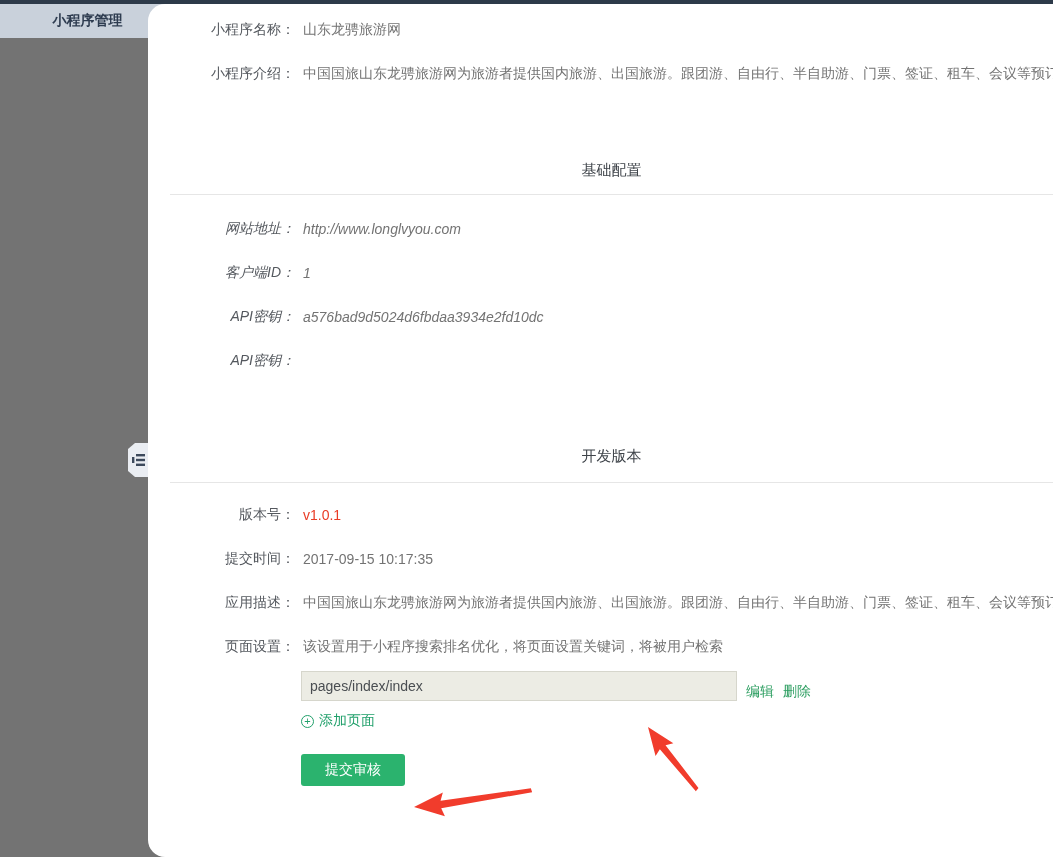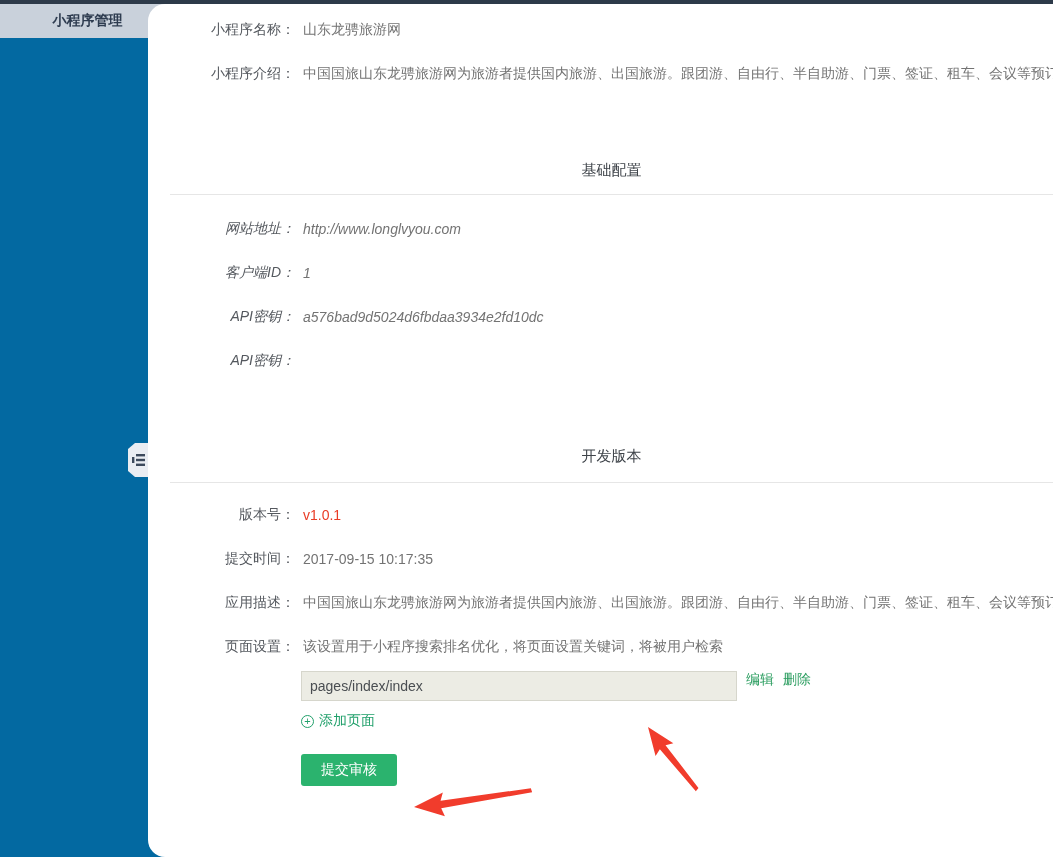--- a/index.html
+++ b/index.html
@@ -9,21 +9,21 @@
     font-family: "Liberation Sans", "DejaVu Sans", sans-serif;
     font-size: 14px; color: #54585e;
     position: relative; overflow: hidden;
   }
   .page { position: absolute; inset: 0; }
 
   
   .topbar { position: absolute; left: 0; top: 0; width: 1053px; height: 4px; background: #2d3a49; }
 
   
-  .sidebar { position: absolute; left: 0; top: 4px; bottom: 0; width: 175px; background: #0369a1; }
+  .sidebar { position: absolute; left: 0; top: 4px; bottom: 0; width: 175px; background: #737373; }
   .sidebar-header {
     height: 34px; background: #c9d1db; color: #2e3c50;
     font-weight: bold; display: flex; align-items: center; justify-content: center;
     cursor: pointer;
   }
   .sidebar-item {
     height: 45px; background: #ffffff; color: #40454b;
     display: flex; align-items: center; justify-content: center; cursor: pointer;
   }
   .collapse-tab {
@@ -41,36 +41,36 @@
   .red { color: #e93b25; }
 
   .section-title { margin: 64px 0 0 22px; height: 20px; line-height: 20px; font-size: 15px; color: #3f444a; text-align: center; }
   .section-divider { border: none; border-top: 1px solid #e6e6e6; margin: 14px 0 0 22px; }
   .rows-basic { padding-top: 12px; font-style: italic; }
   .rows-dev { padding-top: 10px; }
   .section-title.dev { margin-top: 63px; }
   .section-divider.dev { margin-top: 16px; }
 
   
-  .input-row { margin: 2px 0 0 153px; display: flex; align-items: flex-start; }
+  .input-row { margin: 2px 0 0 153px; display: flex; align-items: flex-end; }
   .page-input {
     width: 436px; height: 30px; background: #ecece4; border: 1px solid #d6d6cc;
     padding: 0 8px; font-family: "Liberation Sans", "DejaVu Sans", sans-serif;
     font-size: 14px; color: #4a4e52; outline: none;
   }
   .green-link { color: #2a9d5f; text-decoration: none; margin-left: 9px; cursor: pointer; white-space: nowrap; }
   .add-page-row { margin: 10px 0 0 153px; height: 20px; display: flex; align-items: center; }
   .add-page-link { color: #21a06b; text-decoration: none; display: inline-flex; align-items: center; cursor: pointer; }
   .plus-circle {
     width: 13px; height: 13px; border: 1px solid #21a06b; border-radius: 50%;
     display: inline-flex; align-items: center; justify-content: center;
     font-size: 11px; line-height: 11px; margin-right: 5px; color: #21a06b;
   }
   .submit-btn {
-    margin: 23px 0 0 153px; width: 96px; height: 32px;
+    margin: 23px 0 0 153px; width: 104px; height: 32px;
     background: #2bb36e; color: #fff; border: none; border-radius: 3px;
     font-family: "Liberation Sans", "DejaVu Sans", sans-serif; font-size: 14px; cursor: pointer;
     display: block;
   }
 
   
   .arrow { position: absolute; pointer-events: none; }
   .arrow1 { left: 648px; top: 713px; transform: rotate(54deg); transform-origin: 0 14px; }
   .arrow2 { left: 414px; top: 793px; transform: rotate(-5deg); transform-origin: 0 14px; }
 </style>

